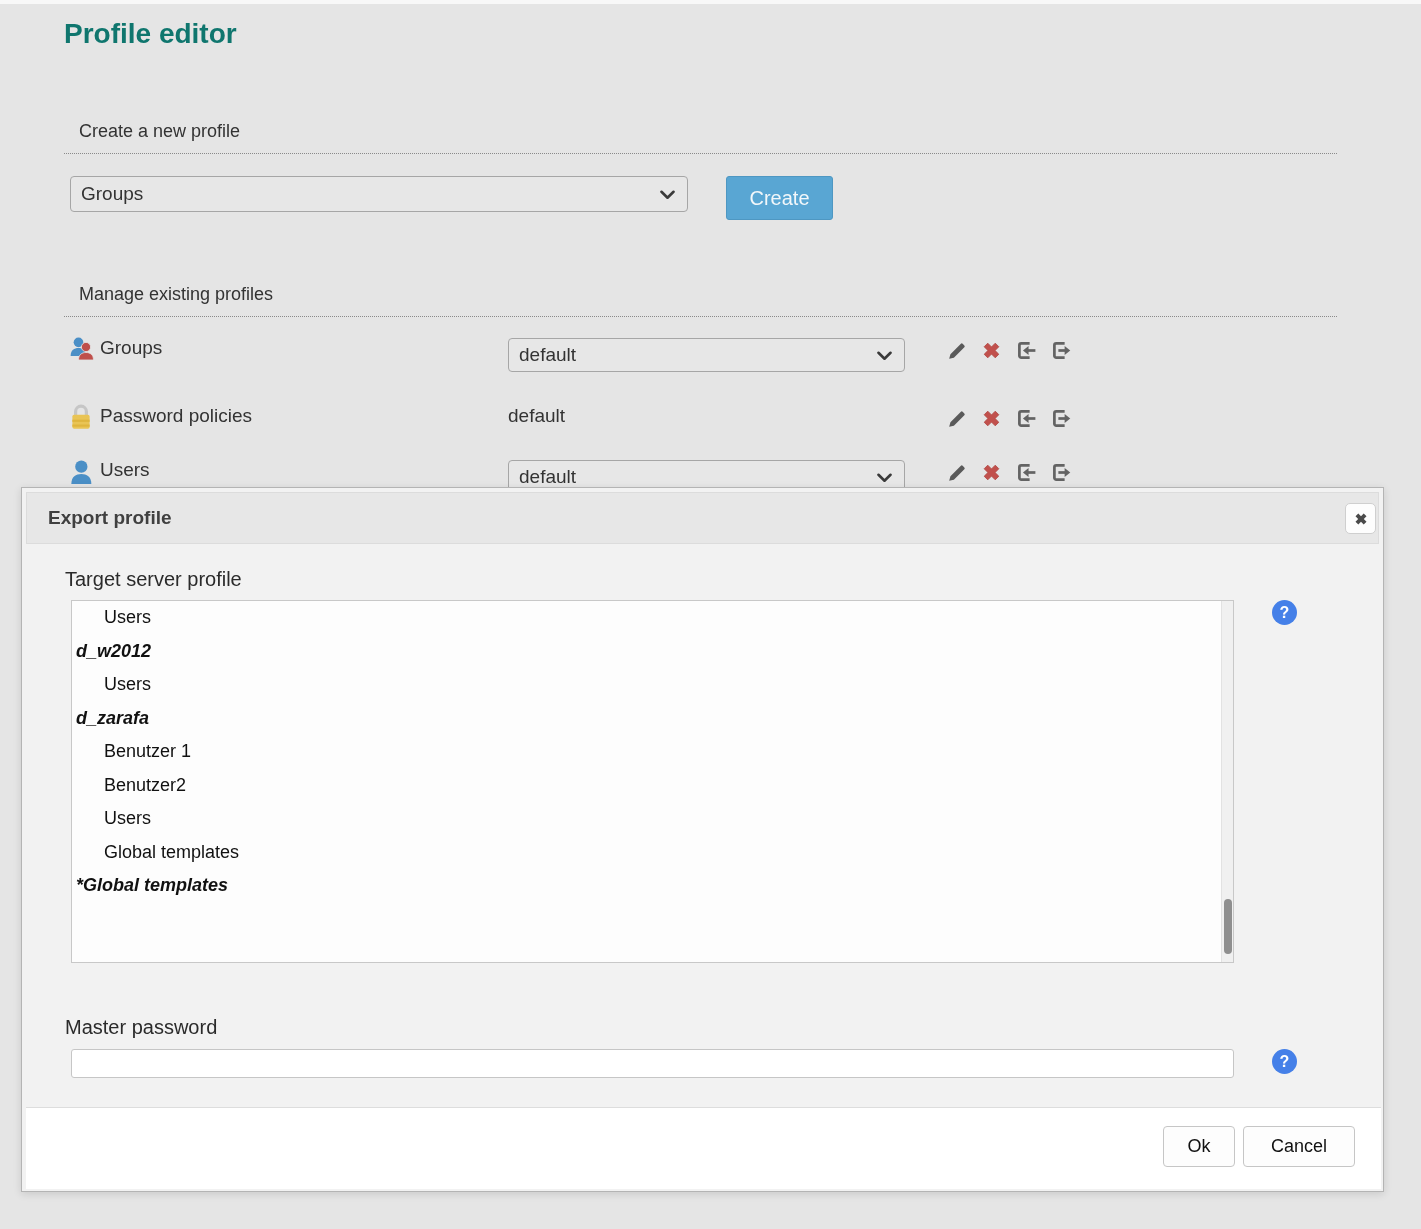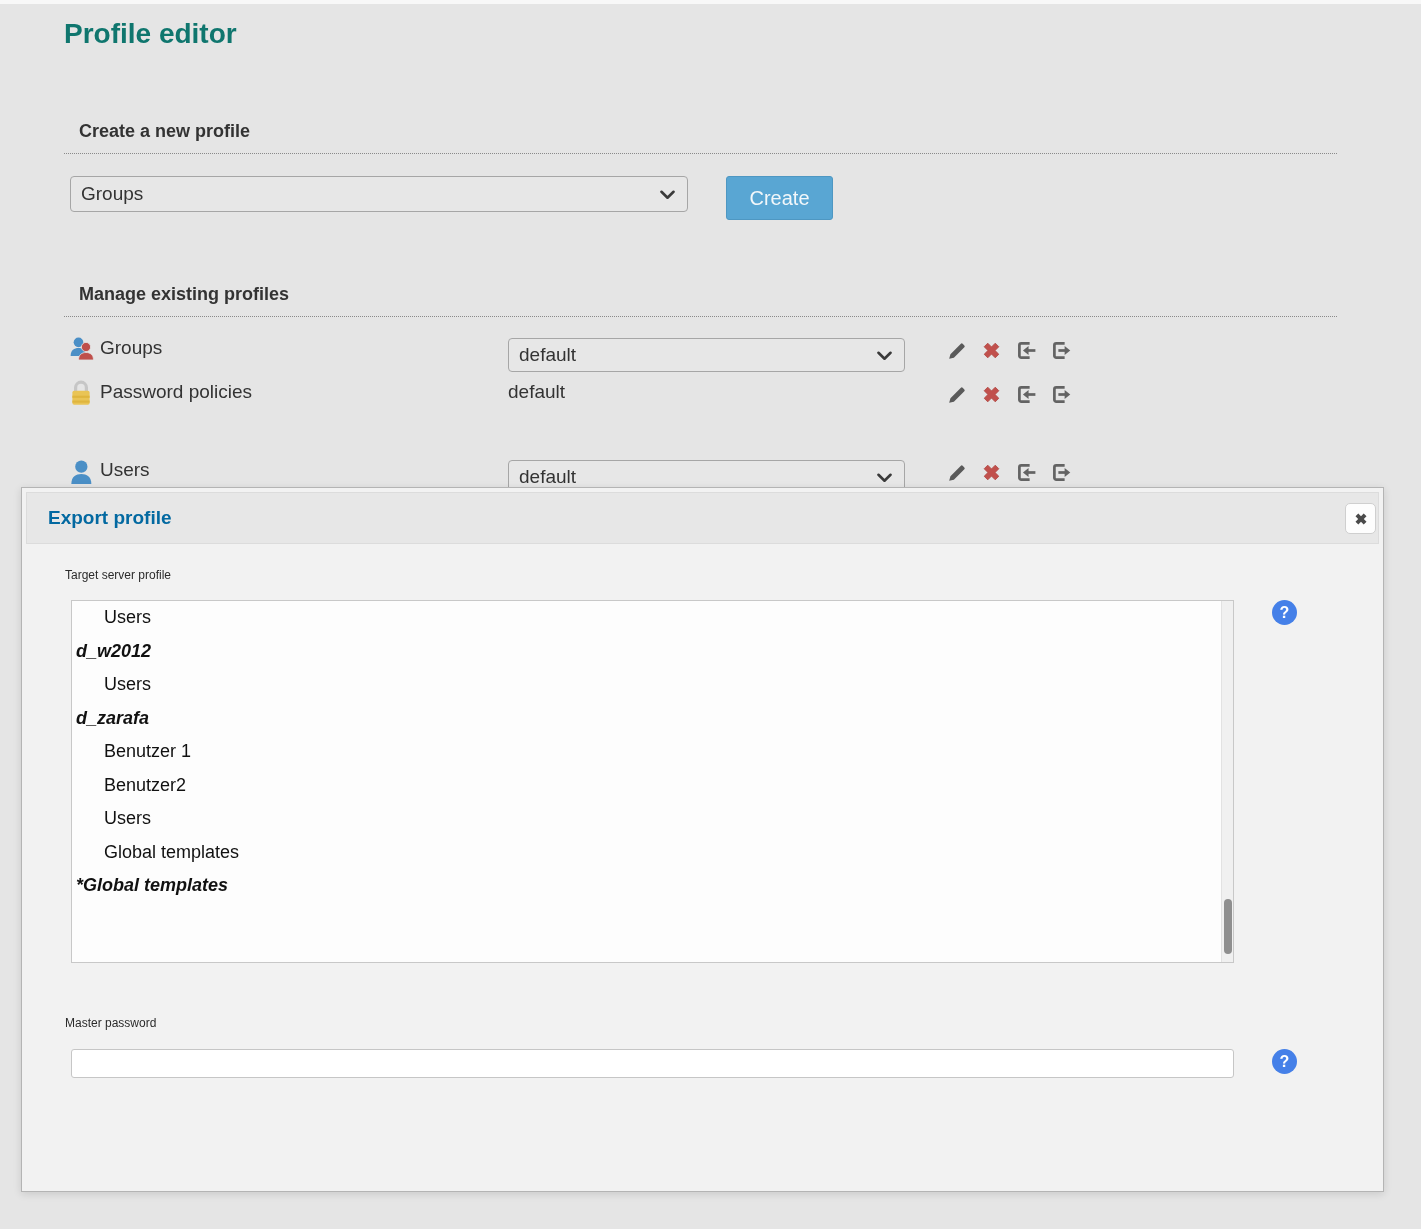--- a/index.html
+++ b/index.html
@@ -7,21 +7,21 @@
   body {
     font-family:"Liberation Sans","DejaVu Sans",sans-serif;
     background:#e5e5e5; color:#333; position:relative; overflow:hidden;
   }
   .top-strip { position:absolute; left:0; top:0; width:1421px; height:4px; background:#f8f8f8; }
 
   
   .page-title { position:absolute; left:64px; top:18px; font-size:28px; font-weight:bold; color:#0f766e; }
   .section-heading {
     position:absolute; left:64px; width:1273px; padding:0 0 11px 15px;
-    border-bottom:1px dotted #8a8a8a; font-size:18px; font-weight:bold; color:#333;
+    border-bottom:1px dotted #8a8a8a; font-size:18px; font-weight:normal; color:#333;
   }
   .heading-create { top:121px; }
   .heading-manage { top:284px; }
 
   .select-box {
     position:absolute; background:#e7e7e7; border:1px solid #a6a6a6; border-radius:4px;
     font-size:19px; color:#333; display:flex; align-items:center; padding:0 34px 0 10px;
   }
   .select-chevron { position:absolute; right:12px; top:50%; transform:translateY(-42%); }
 
@@ -29,46 +29,46 @@
 
   .create-button {
     position:absolute; left:726px; top:176px; width:107px; height:44px;
     background:#59a6d3; border:1px solid #4e97c2; border-radius:3px;
     color:#f2f7fa; font-size:20px; font-family:inherit; display:flex; align-items:center; justify-content:center;
     cursor:pointer;
   }
 
   .profile-row { position:absolute; left:0; width:1421px; height:44px; }
   .row-groups   { top:332px; }
-  .row-policies { top:376px; }
+  .row-policies { top:400px; }
   .row-users    { top:454px; }
   .row-icon  { position:absolute; left:68px; top:3px; }
   .row-label { position:absolute; left:100px; top:5px; font-size:19px; color:#333; }
   .row-select { left:508px; top:6px; width:397px; height:34px; }
   .row-plaintext { position:absolute; left:508px; top:5px; font-size:19px; color:#333; }
   .row-actions { position:absolute; left:944px; top:6px; display:flex; gap:11px; align-items:center; }
   .action-btn { width:24px; height:24px; display:flex; align-items:center; justify-content:center; cursor:pointer; background:none; border:none; padding:0; }
 
   
   .modal {
     position:absolute; left:21px; top:487px; width:1363px; height:705px;
     background:#f2f2f2; border:1px solid #b4b4b4; box-shadow:0 2px 8px rgba(0,0,0,0.12);
   }
   .modal-titlebar {
     position:absolute; left:4px; top:4px; width:1353px; height:52px;
     background:#e7e7e7; border:1px solid #dcdcdc;
   }
-  .modal-title { position:absolute; left:21px; top:14px; font-size:19px; font-weight:bold; color:#0369a1; }
+  .modal-title { position:absolute; left:21px; top:14px; font-size:19px; font-weight:bold; color:#404040; }
   .modal-close {
     position:absolute; left:1318px; top:10px; width:31px; height:31px;
     background:#fdfdfd; border:1px solid #cfcfcf; border-radius:5px;
     display:flex; align-items:center; justify-content:center; cursor:pointer; padding:0;
   }
 
-  .dialog-label { position:absolute; font-size:12px; color:#2b2b2b; }
+  .dialog-label { position:absolute; font-size:20px; color:#2b2b2b; }
   .label-target { left:43px; top:80px; }
   .label-password { left:43px; top:528px; }
 
   .listbox {
     position:absolute; left:49px; top:112px; width:1163px; height:363px;
     background:#fdfdfd; border:1px solid #c8c8c8; overflow:hidden;
   }
   .list-inner { position:absolute; left:0; top:0; right:12px; }
   .list-item { height:33.5px; display:flex; align-items:center; font-size:18px; color:#111; white-space:nowrap; }
   .list-item.group { font-weight:bold; font-style:italic; padding-left:4px; }
@@ -297,13 +297,17 @@
       <div class="list-scroll-thumb"></div>
     </div>
   </div>
 
   <div class="help-icon help-target">?</div>
 
   <div class="dialog-label label-password">Master password</div>
   <input class="password-input" type="text" value="" style="">
   <div class="help-icon help-password">?</div>
 
+  <div class="modal-footer">
+    <button class="footer-btn btn-ok">Ok</button>
+    <button class="footer-btn btn-cancel">Cancel</button>
+  </div>
 </div>
 
 </body></html>

